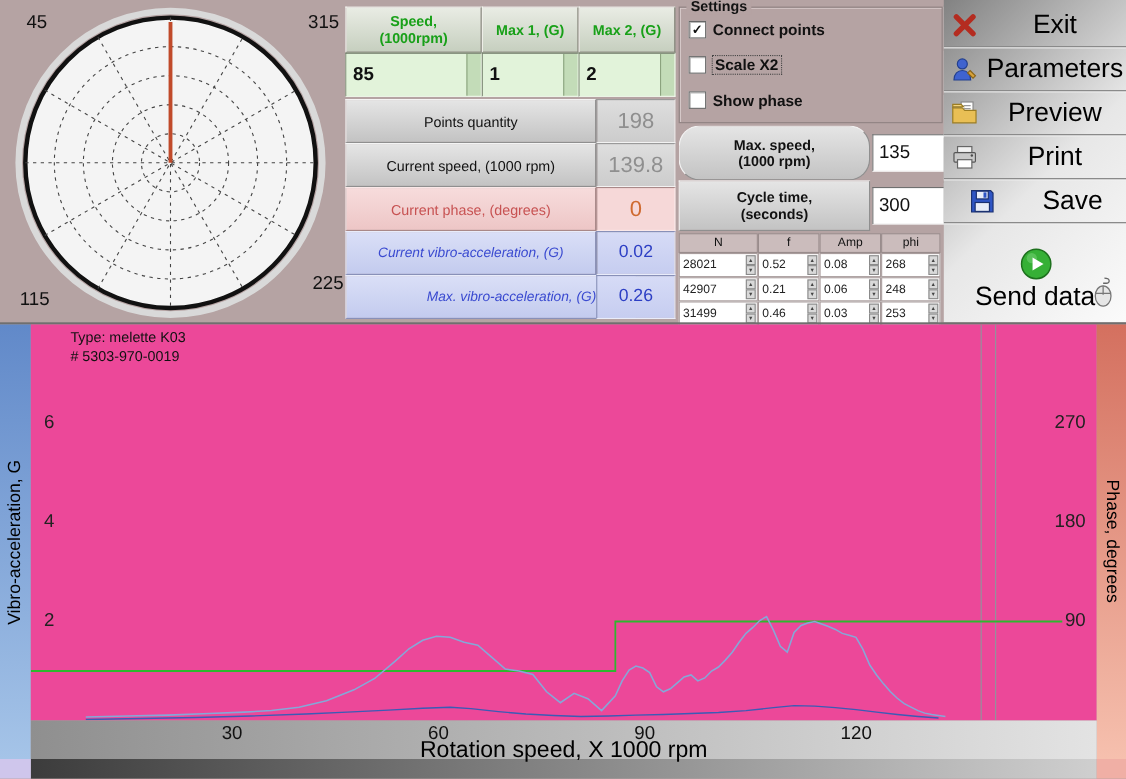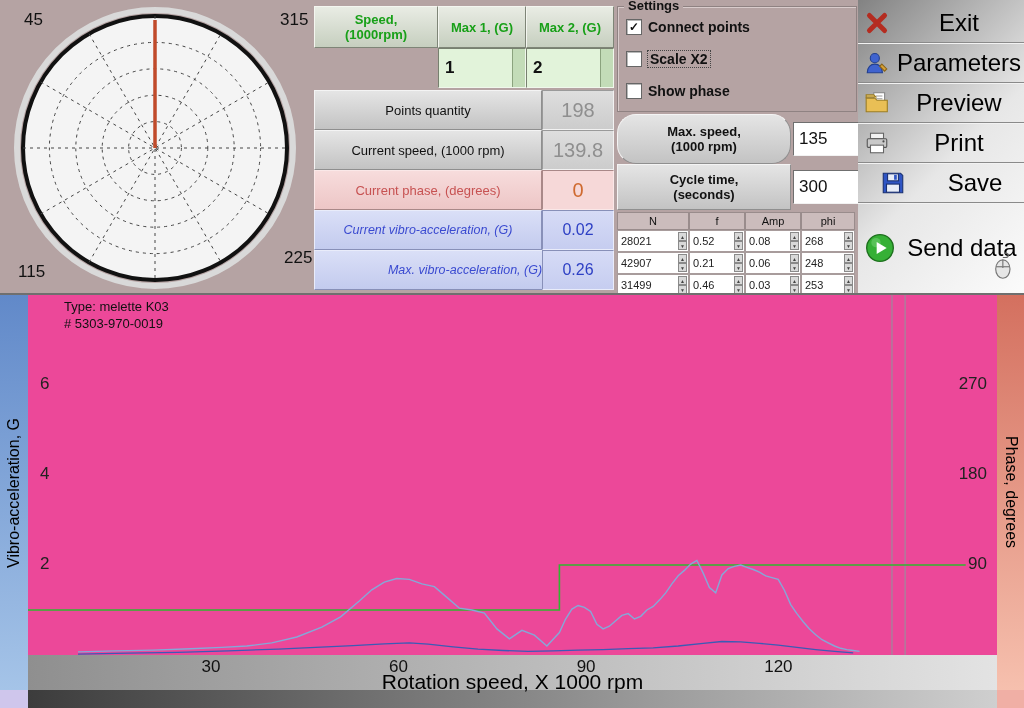--- a/index.html
+++ b/index.html
@@ -117,20 +117,24 @@
       <span class="corner" style="left:280px;top:10px;">315</span>
       <span class="corner" style="left:18px;top:262px;">115</span>
       <span class="corner" style="left:284px;top:248px;">225</span>
     </div>
 
     <div class="hcell" style="left:314px;width:122px;">Speed,
 (1000rpm)</div>
     <div class="hcell" style="left:438px;width:86px;">Max 1, (G)</div>
     <div class="hcell" style="left:526px;width:86px;">Max 2, (G)</div>
 
+    <div class="gfield" style="left:314px;width:122px;">
+      <input value="85" style="">
+      <span class="fstrip"></span>
+    </div>
     <div class="gfield" style="left:438px;width:86px;">
       <input value="1" style="">
       <span class="fstrip"></span>
     </div>
     <div class="gfield" style="left:526px;width:86px;">
       <input value="2" style="">
       <span class="fstrip"></span>
     </div>
 
     <div class="rlabel gray" style="top:90px;">Points quantity</div>
@@ -300,21 +304,21 @@
       </div>
       <div class="tbtn" style="top:164px;padding-left:16px;">
         <svg width="26" height="26" viewBox="0 0 24 24">
             <path d="M3 3h16l2 2v16H3z" fill="#2f55c4" stroke="#1b3170"></path>
             <rect x="7" y="3.5" width="10" height="6.5" fill="#e8edf8" stroke="#1b3170"></rect>
             <rect x="13" y="4.5" width="2.5" height="4.5" fill="#2f55c4"></rect>
             <rect x="6" y="13" width="12" height="7.5" fill="#e8edf8" stroke="#1b3170"></rect>
           </svg>
         <span class="blabel">Save</span>
       </div>
-      <div class="tbtn" style="top:224px;height:48px;box-shadow:none;">
+      <div class="tbtn" style="top:224px;height:48px;box-shadow:none;flex-direction:column;">
         <svg width="32" height="32" viewBox="0 0 24 24">
             <circle cx="12" cy="12" r="10" fill="#36b036" stroke="#1d701d"></circle>
             <circle cx="9" cy="8" r="3.5" fill="#74d274" opacity="0.55"></circle>
             <path d="M9.5 7.5 17 12l-7.5 4.5z" fill="#fff"></path>
           </svg>
         <span class="blabel">Send data</span>
       </div>
       <svg id="mousecur" width="28" height="30" viewBox="0 0 24 26">
           <path d="M12 2.5c5 0 4.5 4 1.5 4H11" fill="none" stroke="#666"></path>
           <ellipse cx="11" cy="16.5" rx="6.2" ry="8" fill="#e6e6e6" stroke="#777"></ellipse>

